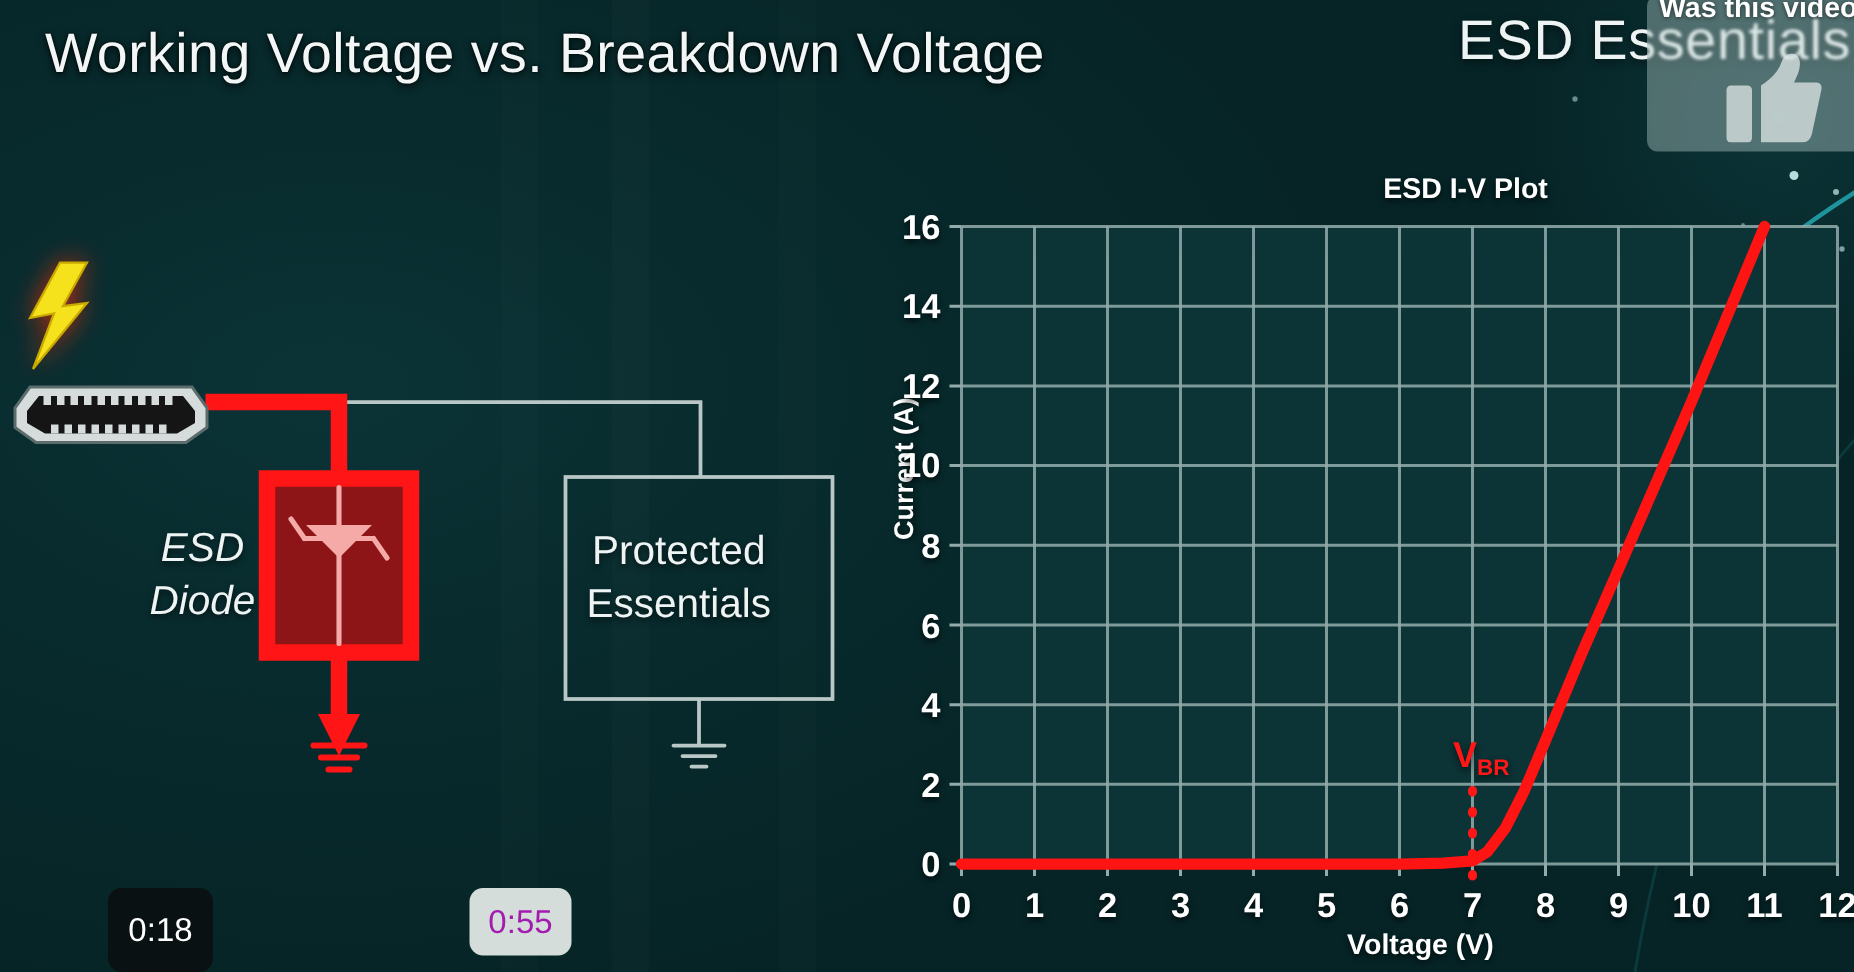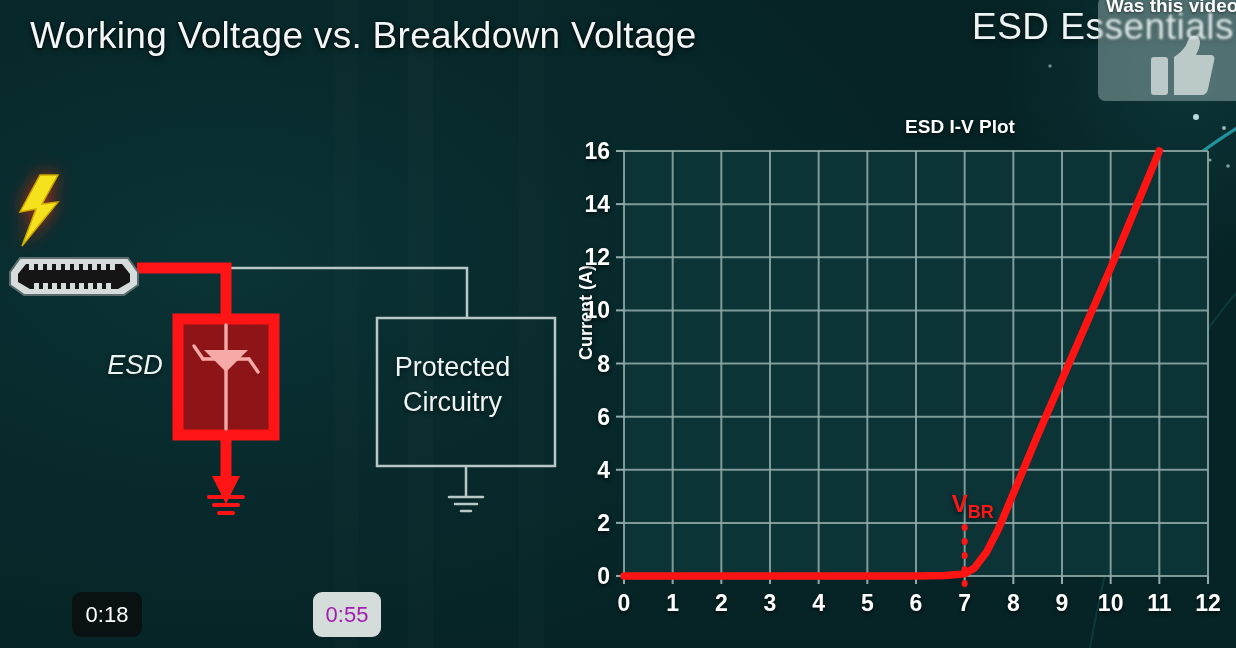--- a/index.html
+++ b/index.html
@@ -71,21 +71,21 @@
   
   #circuit { position:absolute; left:0; top:150px; width:600px; height:400px; }
   .ckt-label {
     position:absolute; color:#eef3f3; font-size:27px; text-align:center;
     text-shadow:0 2px 4px rgba(0,0,0,.6); line-height:1.28;
   }
   #esd-label { left:80px; top:198px; width:110px;font-style:italic; }
   #pc-label  { left:378px; top:200px; width:149px; }
 
   
-  #chart-wrap { position:absolute; left:550px; top:112px; width:661px; height:536px; }
+  #chart-wrap { position:absolute; left:567px; top:112px; width:661px; height:536px; }
   #chart-title {
     position:absolute; left:0; top:4px; width:820px; text-align:center;
     color:#ffffff; font-size:19px; font-weight:bold;
     text-shadow:0 2px 4px rgba(0,0,0,.65);
   }
   #ylabel {
     position:absolute; left:-24px; top:190px; width:120px;
     transform:rotate(-90deg); transform-origin:50% 50%;
     color:#ffffff; font-size:18px; font-weight:bold; text-align:center;
     text-shadow:0 2px 4px rgba(0,0,0,.65);
@@ -99,28 +99,28 @@
     position:absolute; color:#ffffff; font-size:23px; font-weight:bold;
     text-shadow:0 2px 4px rgba(0,0,0,.7);
   }
   .ytick { width:42px; text-align:right; }
   .xtick { width:30px; text-align:center; }
   #vbr-label {
     position:absolute; color:#ff1717; font-weight:bold;
     text-shadow:0 2px 4px rgba(0,0,0,.6);
     font-size:24px; left:386px; top:494px; white-space:nowrap;
   }
-  #vbr-label sub { font-size:18px; }
+  #vbr-label sub { font-size:15px; }
 
   
   .chip {
     position:absolute; border-radius:9px;
     font-size:22px; display:flex; align-items:center; justify-content:center;
   }
-  #chip-a { left:72px; top:592px; width:70px; height:45px; background:#0a1113; color:#ffffff; }
+  #chip-a { left:72px; top:592px; width:70px; height:56px; background:#0a1113; color:#ffffff; }
   #chip-b { left:313px; top:592px; width:68px; height:45px; background:#d5dddb; color:#a21caf; }
 </style>
 </head>
 <body>
 
 <div id="stage">
 
   <div class="bg-streaks"></div>
   <div class="bg-glow"></div>
 
@@ -220,30 +220,32 @@
       </g>
       <defs>
         <filter id="bglow" x="-60%" y="-60%" width="220%" height="220%">
           <feGaussianBlur stdDeviation="9"></feGaussianBlur>
         </filter>
       </defs>
     </svg>
 
     <div class="ckt-label" id="esd-label">
       <div>ESD</div>
+      <div>Diode</div>
     </div>
     <div class="ckt-label" id="pc-label">
       <div>Protected</div>
-      <div>Circuitry</div>
+      <div>Essentials</div>
     </div>
   </div>
 
   <div id="chart-wrap">
     <div id="chart-title">ESD I-V Plot</div>
     <div id="ylabel">Current (A)</div>
+    <div id="xlabel">Voltage (V)</div>
     <svg id="plot" width="661" height="500" viewBox="0 0 661 500">
         <rect x="74" y="39" width="584" height="425" fill="#0c3335"></rect>
         <line x1="74" y1="39" x2="74" y2="464" stroke="#93acab" stroke-width="2" opacity="0.85"></line>
         <line x1="122.66666666666666" y1="39" x2="122.66666666666666" y2="464" stroke="#93acab" stroke-width="2" opacity="0.85"></line>
         <line x1="171.33333333333331" y1="39" x2="171.33333333333331" y2="464" stroke="#93acab" stroke-width="2" opacity="0.85"></line>
         <line x1="220" y1="39" x2="220" y2="464" stroke="#93acab" stroke-width="2" opacity="0.85"></line>
         <line x1="268.66666666666663" y1="39" x2="268.66666666666663" y2="464" stroke="#93acab" stroke-width="2" opacity="0.85"></line>
         <line x1="317.33333333333337" y1="39" x2="317.33333333333337" y2="464" stroke="#93acab" stroke-width="2" opacity="0.85"></line>
         <line x1="366" y1="39" x2="366" y2="464" stroke="#93acab" stroke-width="2" opacity="0.85"></line>
         <line x1="414.6666666666667" y1="39" x2="414.6666666666667" y2="464" stroke="#93acab" stroke-width="2" opacity="0.85"></line>

